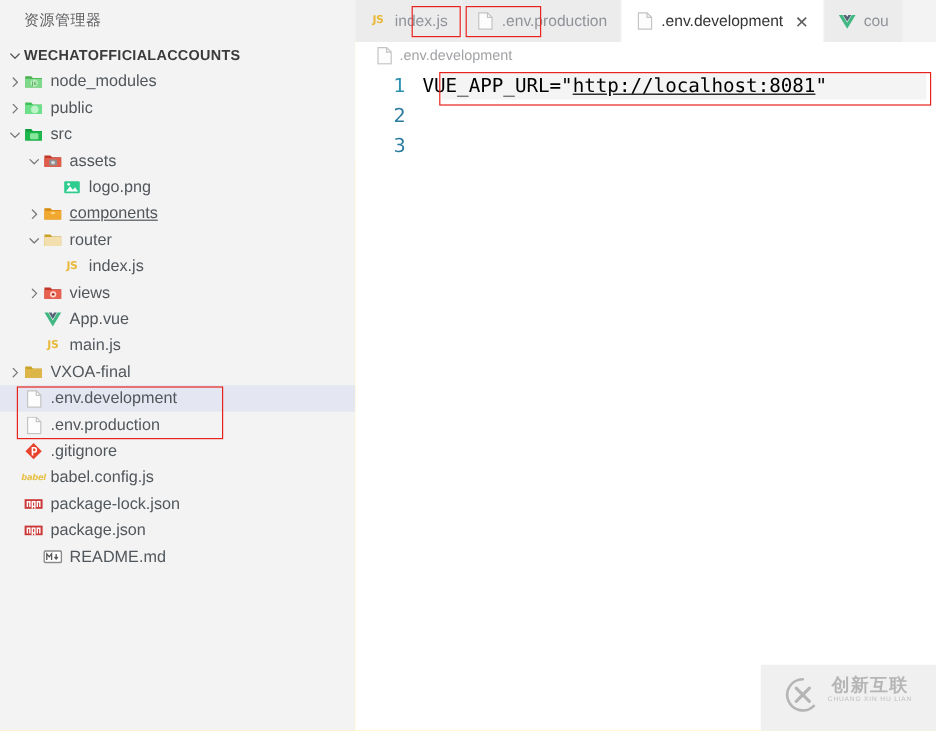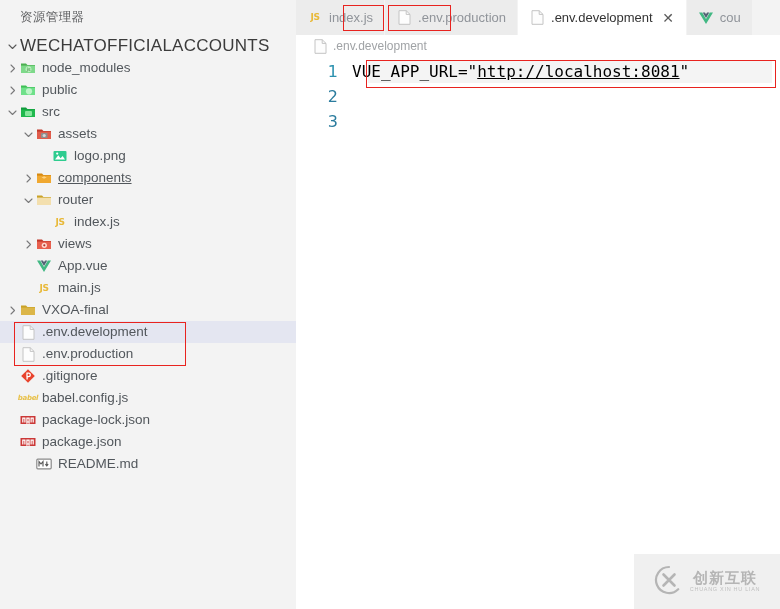--- a/index.html
+++ b/index.html
@@ -33,22 +33,22 @@
     color: #5f6062;
     letter-spacing: 0.4px;
     background: #f3f3f3;
   }
   .section-header {
     height: 22px;
     line-height: 22px;
     display: flex;
     align-items: center;
     padding-left: 4px;
-    font-size: 17px;
-    font-weight: normal;
+    font-size: 12px;
+    font-weight: bold;
     color: #3b3b3b;
     letter-spacing: 0.25px;
   }
   .tree { position: relative; }
   .row {
     height: 22px;
     line-height: 22px;
     display: flex;
     align-items: center;
     font-size: 13.5px;
@@ -185,21 +185,21 @@
   .watermark {
     position: absolute;
     right: 0; bottom: 0;
     width: 146px; height: 55px;
     background: #f0f0f0;
     display: flex;
     align-items: center;
     justify-content: center;
     z-index: 30;
   }
-  .wm-inner { display: flex; align-items: center; gap: 6px; }
+  .wm-inner { display: flex; align-items: flex-start; gap: 6px; }
   .wm-text { display: flex; flex-direction: column; align-items: center; }
   .wm-cn {
     font-size: 15px;
     color: #b5b5b5;
     letter-spacing: 1px;
     font-weight: bold;
     line-height: 1.05;
   }
   .wm-en {
     font-size: 5.5px;

